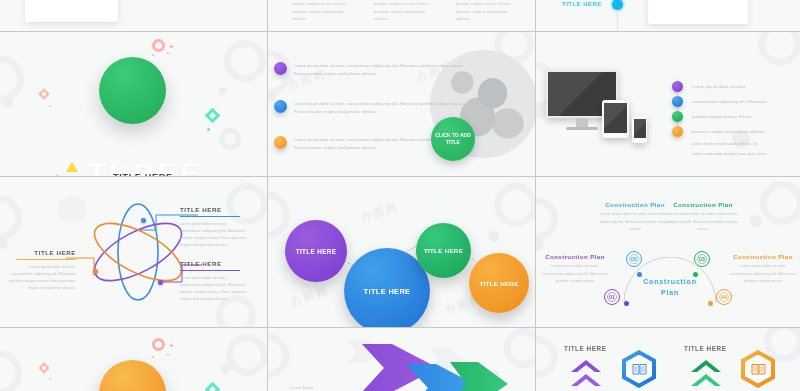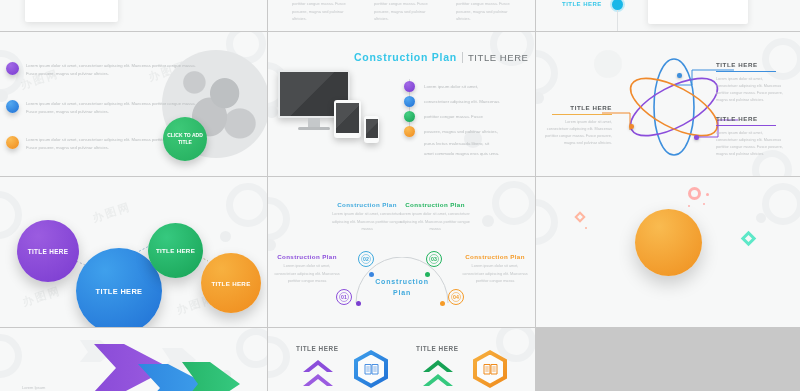--- a/index.html
+++ b/index.html
@@ -201,20 +201,45 @@
     <div class="cut-text" style="left:188px;top:0px;width:64px;">porttitor congue massa. Fusce posuere, magna sed pulvinar ultricies.</div>
   </div>
 
   <div class="tile">
     <div style="position:absolute;left:26px;top:1px;font-size:6px;font-weight:bold;color:#36c6e8;letter-spacing:.08em;">TITLE HERE</div>
     <div style="position:absolute;left:76px;top:-1px;width:11px;height:11px;border-radius:50%;background:#19b7e8;box-shadow:0 0 0 2px #bfeaf7;"></div>
     <div style="position:absolute;left:81px;top:10px;width:1px;height:22px;background:#dfe2e4;"></div>
     <div class="whitecard" style="left:112px;top:-30px;width:100px;height:54px;"></div>
   </div>
 
+  <div class="tile">
+    <div class="ring" style="left:-24px;top:23px;width:48px;height:48px;"></div>
+    <div class="dotg" style="left:2px;top:65px;width:11px;height:11px;"></div>
+    <div class="ring" style="left:224px;top:8px;width:42px;height:42px;"></div>
+    <div class="dotg" style="left:219px;top:55px;width:8px;height:8px;"></div>
+    <div class="dotg" style="left:219px;top:96px;width:22px;height:22px;border:5px solid #eceeef;background:transparent;"></div>
+
+    <div class="ring-sm" style="left:152px;top:7px;width:13px;height:13px;"></div>
+    <div class="dot-pink" style="left:170px;top:13px;width:3px;height:3px;"></div>
+    <div class="dot-pink" style="left:167px;top:20px;width:2px;height:2px;"></div>
+    <div class="dot-pink" style="left:152px;top:22px;width:2px;height:2px;"></div>
+
+    <div class="diamond" style="left:40px;top:58px;width:8px;height:8px;border:2px solid #ffb6a0;"></div>
+    <div class="dot-pink" style="left:49px;top:73px;width:2px;height:2px;background:#ffb6a0;"></div>
+
+    <div class="diamond" style="left:207px;top:78px;width:11px;height:11px;border:3px solid #5ee8c8;"></div>
+    <div class="dot-pink" style="left:207px;top:96px;width:3px;height:3px;background:#5ee8c8;"></div>
+
+    <div class="tri" style="left:66px;top:130px;"></div>
+    <div class="tri-sm" style="left:56px;top:142px;transform:rotate(180deg);"></div>
+
+    <div class="hero-circle" style="left:99px;top:25px;width:67px;height:67px;background:radial-gradient(circle at 36% 26%, #3ccb7a, #1fa954);"></div>
+    <div class="hero-word" style="left:88px;top:126px;font-size:28px;">THREE</div>
+    <div class="hero-sub" style="left:113px;top:140px;">TITLE HERE</div>
+  </div>
 
   <div class="tile">
     <div class="ring" style="left:-22px;top:18px;width:46px;height:46px;"></div>
     <div class="dotg" style="left:-4px;top:58px;width:12px;height:12px;"></div>
     <div class="ring" style="left:226px;top:-8px;width:40px;height:40px;"></div>
     <div class="dotg" style="left:215px;top:93px;width:17px;height:17px;"></div>
     <div class="wm" style="left:20px;top:40px;">办图网</div>
     <div class="wm" style="left:148px;top:32px;">办图网</div>
 
     <div class="globe" style="left:162px;top:18px;"></div>
@@ -234,23 +259,20 @@
 
     <div class="cta-circle" style="left:163px;top:85px;">CLICK TO ADD TITLE</div>
   </div>
 
   <div class="tile">
     <div class="ring" style="left:-26px;top:30px;width:48px;height:48px;"></div>
     <div class="dotg" style="left:-2px;top:74px;width:12px;height:12px;"></div>
     <div class="ring" style="left:222px;top:-10px;width:44px;height:44px;"></div>
     <div class="dotg" style="left:196px;top:98px;width:18px;height:18px;"></div>
 
-    <div class="head-line" style="left:86px;top:15px;">
-      <span class="head-accent">Construction  Plan</span><span class="head-divider"></span><span class="head-plain">TITLE HERE</span>
-    </div>
 
     <div class="monitor" style="left:10px;top:38px;">
       <div class="mon-screen"></div>
       <div class="mon-neck"></div>
       <div class="mon-base"></div>
     </div>
     <div class="tablet" style="left:66px;top:68px;">
         <i></i>
       </div>
     <div class="phone" style="left:96px;top:84px;">

